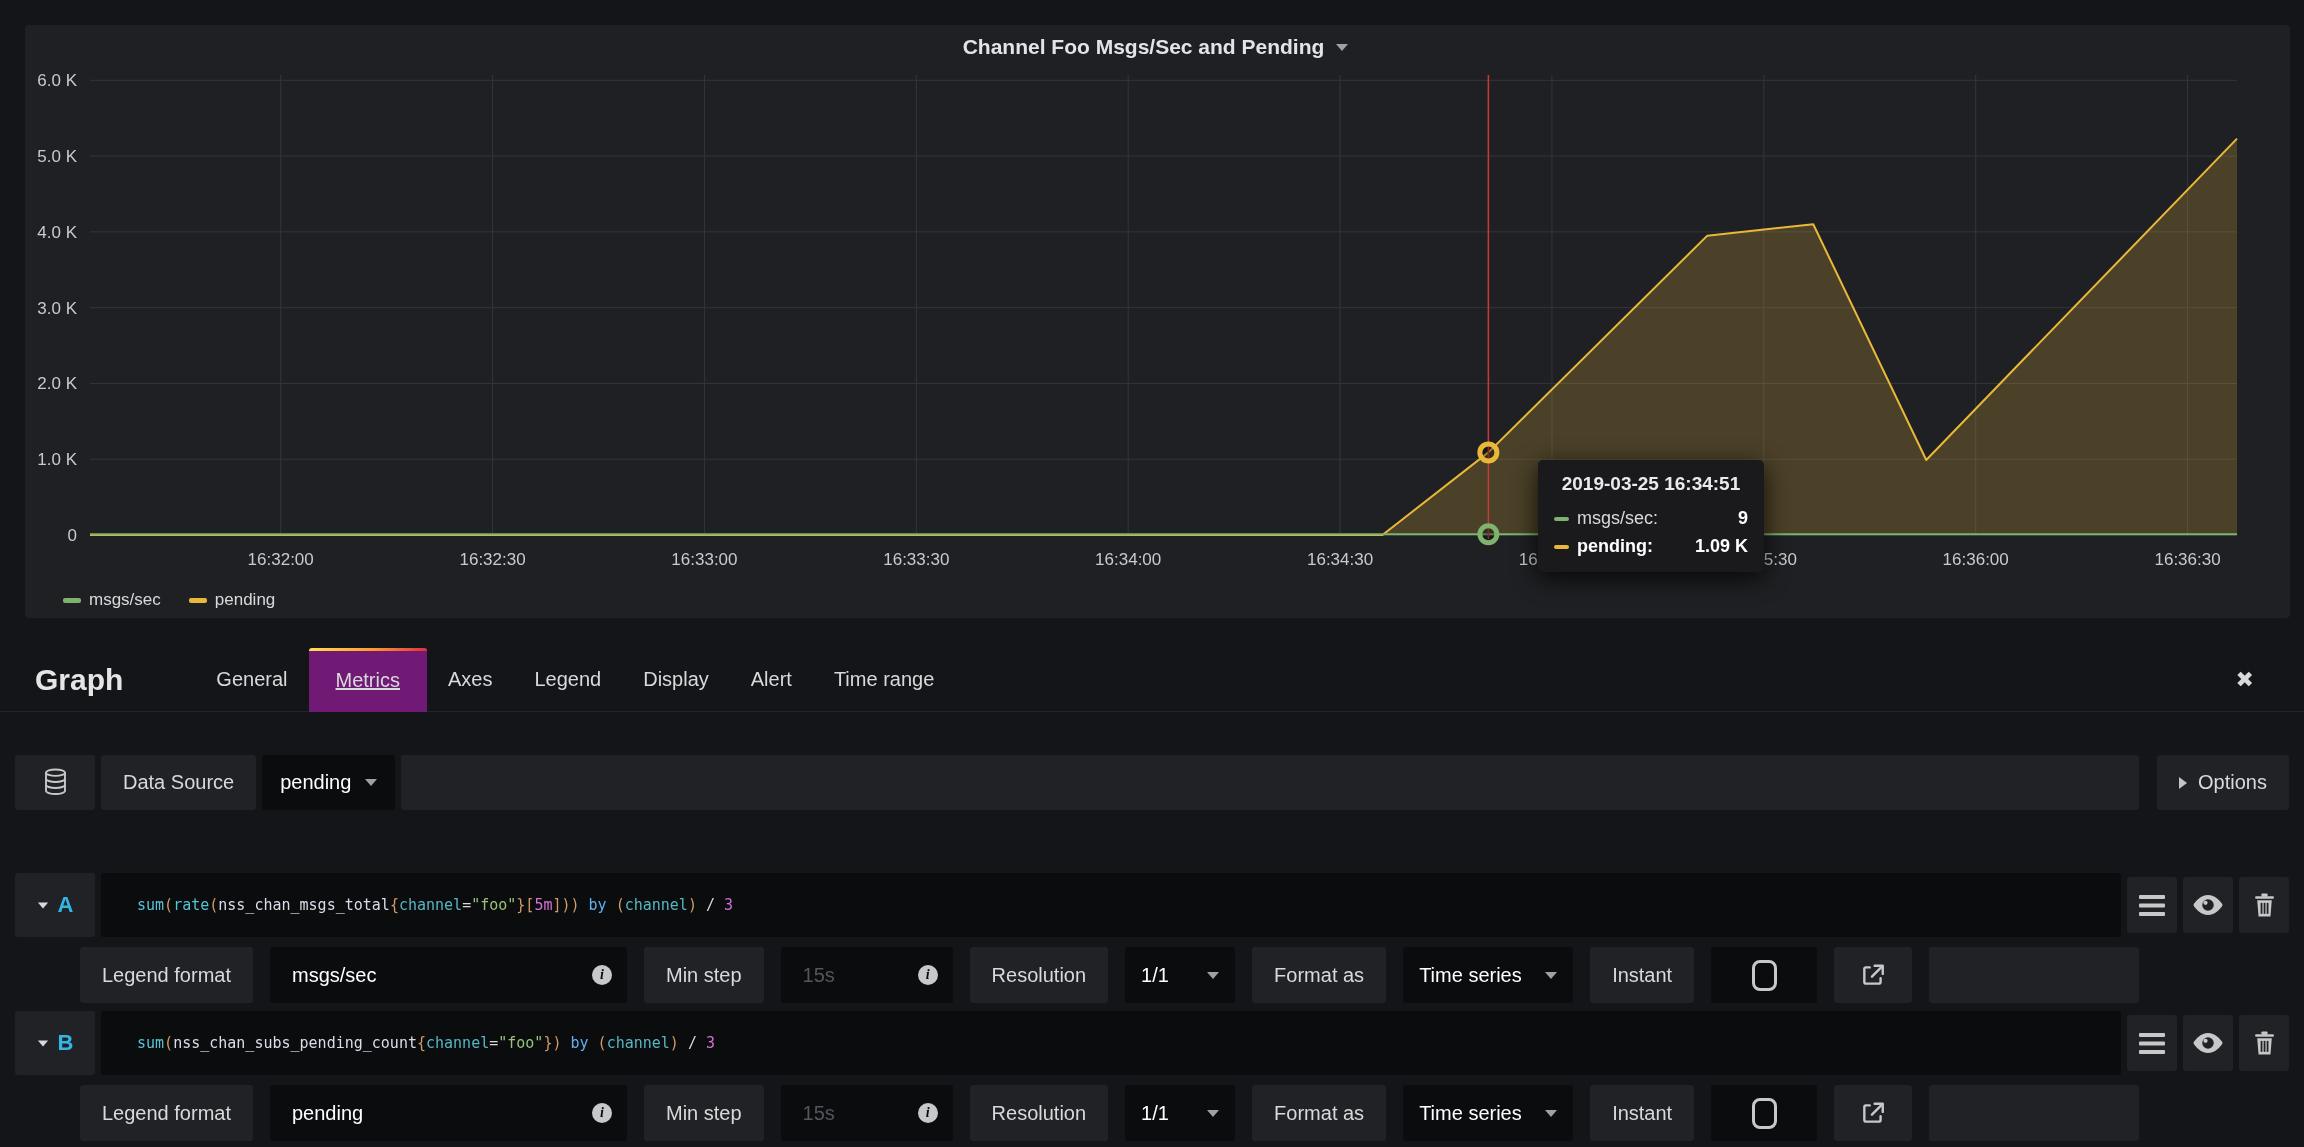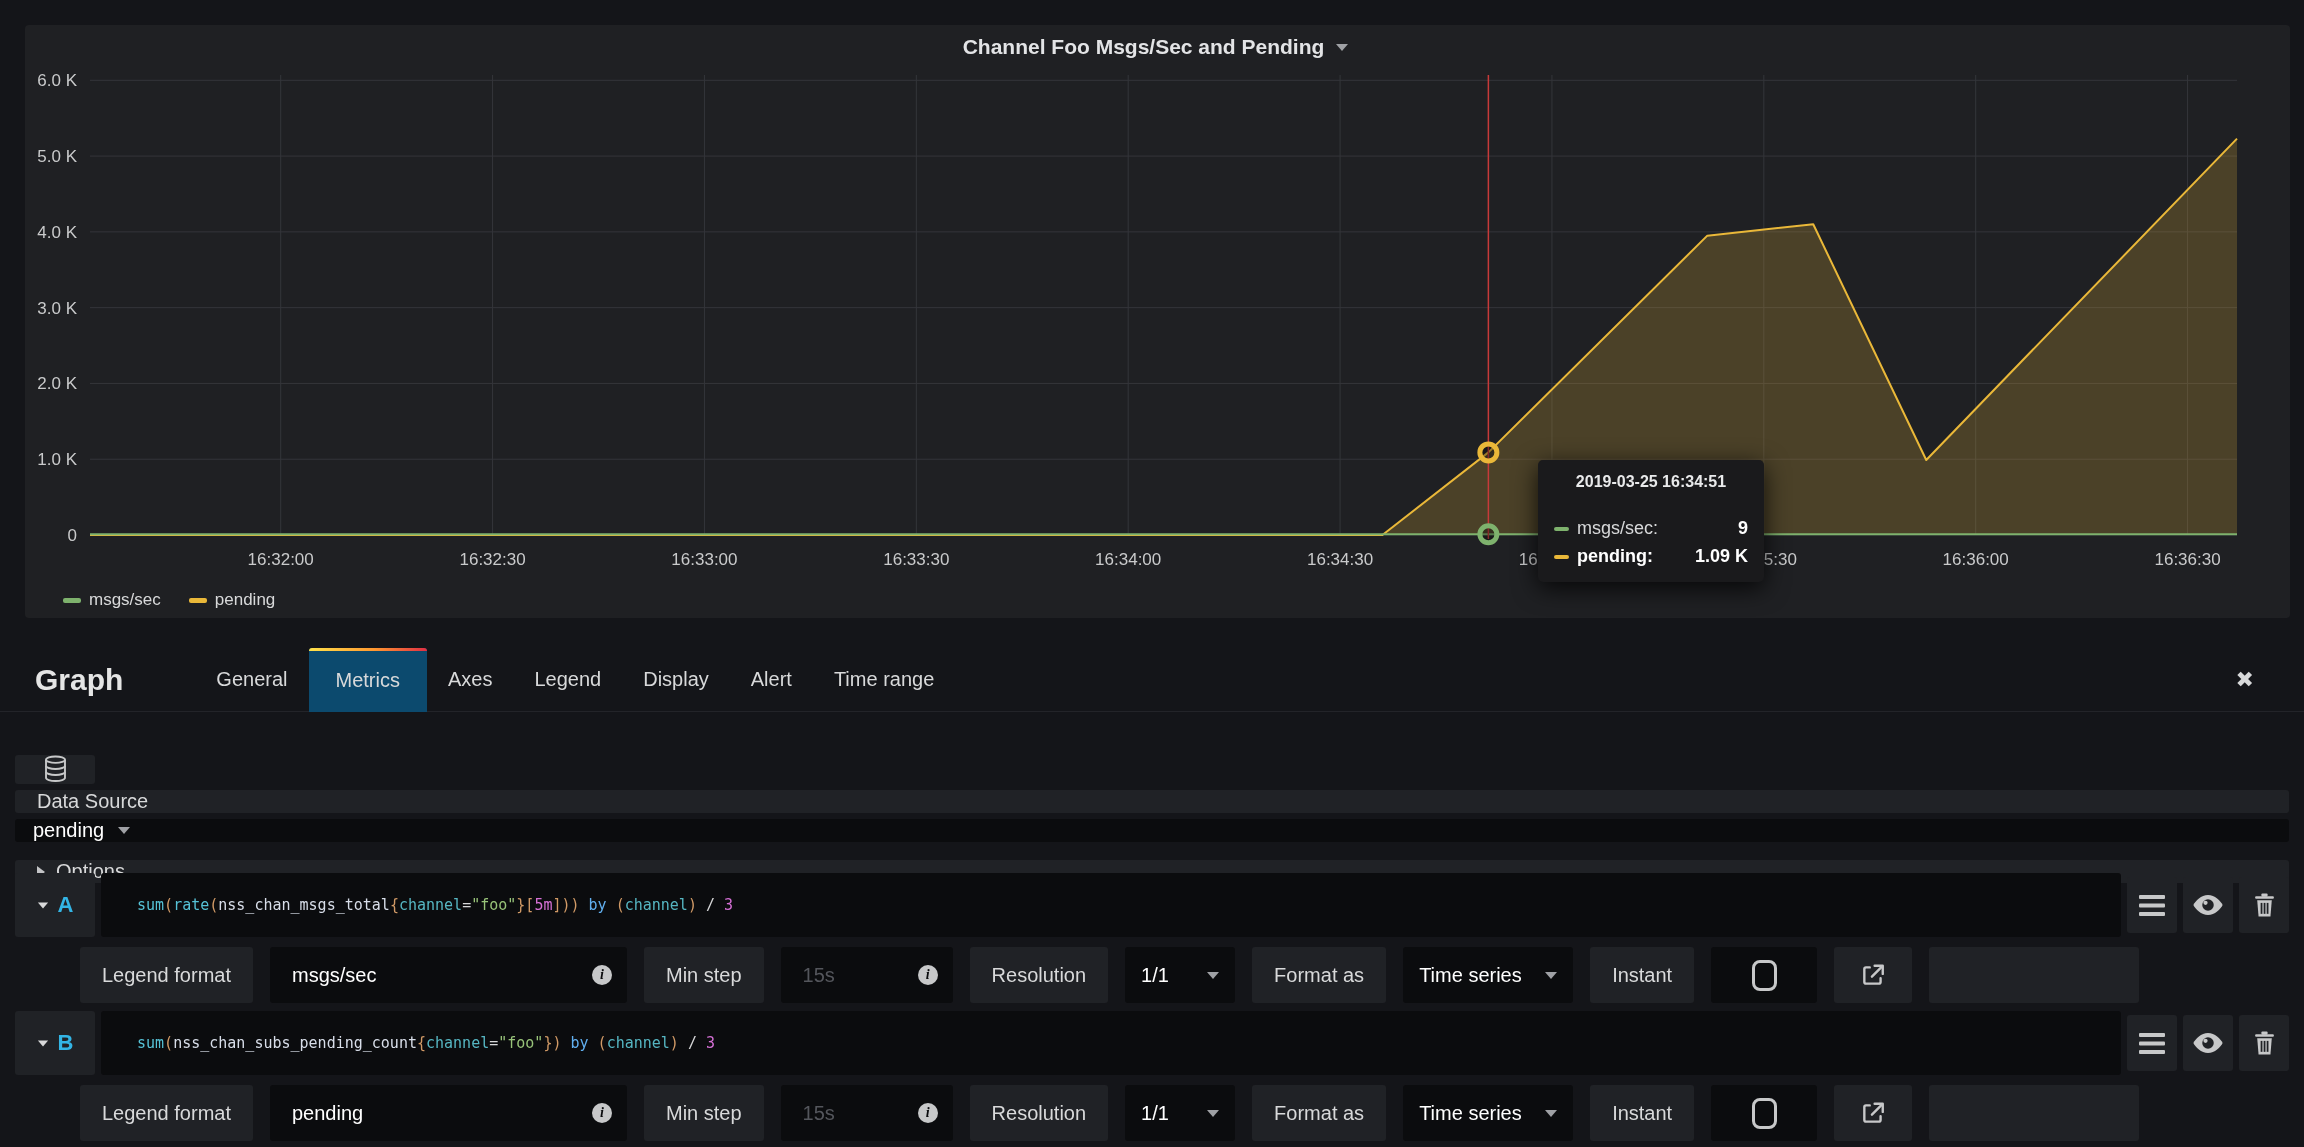--- a/index.html
+++ b/index.html
@@ -32,21 +32,21 @@
   }
   svg.chart { position: absolute; left: 0; top: 0; z-index: 1; }
   svg.chart text { font-family: "Liberation Sans", sans-serif; }
 
   .chart-tooltip {
     position: absolute; left: 1513px; top: 435px; width: 226px;
     background: #1a1a1c; border-radius: 5px; padding: 13px 16px 15px;
     box-shadow: 0 6px 24px rgba(0,0,0,0.8);
     z-index: 5; font-size: 18px; color: #d8d9da;
   }
-  .tt-time { font-size: 16px; font-weight: 700; color: #e9eaeb; text-align: center; margin-bottom: 27px; }
+  .tt-time { font-size: 19px; font-weight: 700; color: #e9eaeb; text-align: center; margin-bottom: 13px; }
   .tt-row { display: flex; align-items: center; margin-top: 7px; }
   .tt-dash { width: 15px; height: 4px; border-radius: 2px; margin-right: 8px; flex: none; }
   .tt-value { margin-left: auto; font-weight: 700; color: #ffffff; }
   .tt-row.bold .tt-label { font-weight: 700; color: #ffffff; }
 
   .chart-legend {
     position: absolute; left: 38px; top: 565px; z-index: 2;
     display: flex; align-items: center; gap: 28px; font-size: 17px;
   }
   .legend-item { display: flex; align-items: center; gap: 8px; cursor: pointer; }
@@ -55,43 +55,43 @@
   
   .tabbar {
     position: relative; display: flex; align-items: stretch;
     height: 64px; margin-top: 30px; padding-left: 35px;
     border-bottom: 1px solid #232429;
   }
   .editor-heading { align-self: center; font-size: 30px; font-weight: 700; color: #e5e5e5; margin-right: 72px; }
   .tab { align-self: center; padding: 15px 21px; font-size: 20px; color: #d8d9da; cursor: pointer; white-space: nowrap; }
   .tab.active {
     align-self: stretch; display: flex; align-items: center;
-    padding: 0 27px; background: #0c4a6e; border-radius: 3px 3px 0 0;
-    position: relative; margin-bottom: -1px;
+    padding: 0 27px; background: #701a75; border-radius: 3px 3px 0 0;
+    position: relative; margin-bottom: -1px; text-decoration: underline;
   }
   .tab.active::before {
     content: ""; position: absolute; left: 0; right: 0; top: 0; height: 3px;
     border-radius: 3px 3px 0 0;
     background: linear-gradient(90deg, #ffe24b, #ff9830 55%, #e02f44);
   }
   .close-btn {
     position: absolute; right: 50px; top: 50%; transform: translateY(-50%);
     font-size: 22px; color: #d8d9da; cursor: pointer; line-height: 1;
   }
 
   
   .cell {
     background: #202226; border-radius: 3px;
     display: flex; align-items: center; font-size: 20px; color: #d8d9da;
   }
   .cell.label { padding: 0 22px; font-weight: 500; white-space: nowrap; }
   .cell.dark { background: #0b0c0e; color: #fff; }
   .filler { flex: 1; background: #202226; border-radius: 3px; }
 
-  .ds-row { display: flex; gap: 6px; margin: 43px 15px 0 15px; height: 55px; flex-direction: column; }
+  .ds-row { display: flex; gap: 6px; margin: 43px 15px 0 15px; height: 55px; }
   .icon-cell { width: 80px; justify-content: center; }
   .ds-select { padding: 0 18px; gap: 14px; cursor: pointer; }
   .btn { padding: 0 22px; gap: 11px; font-weight: 500; cursor: pointer; }
   .caret-right {
     width: 0; height: 0; display: inline-block;
     border-top: 6px solid transparent; border-bottom: 6px solid transparent;
     border-left: 8px solid #c3c4c6;
   }
   .ds-gap { width: 6px; }
 

